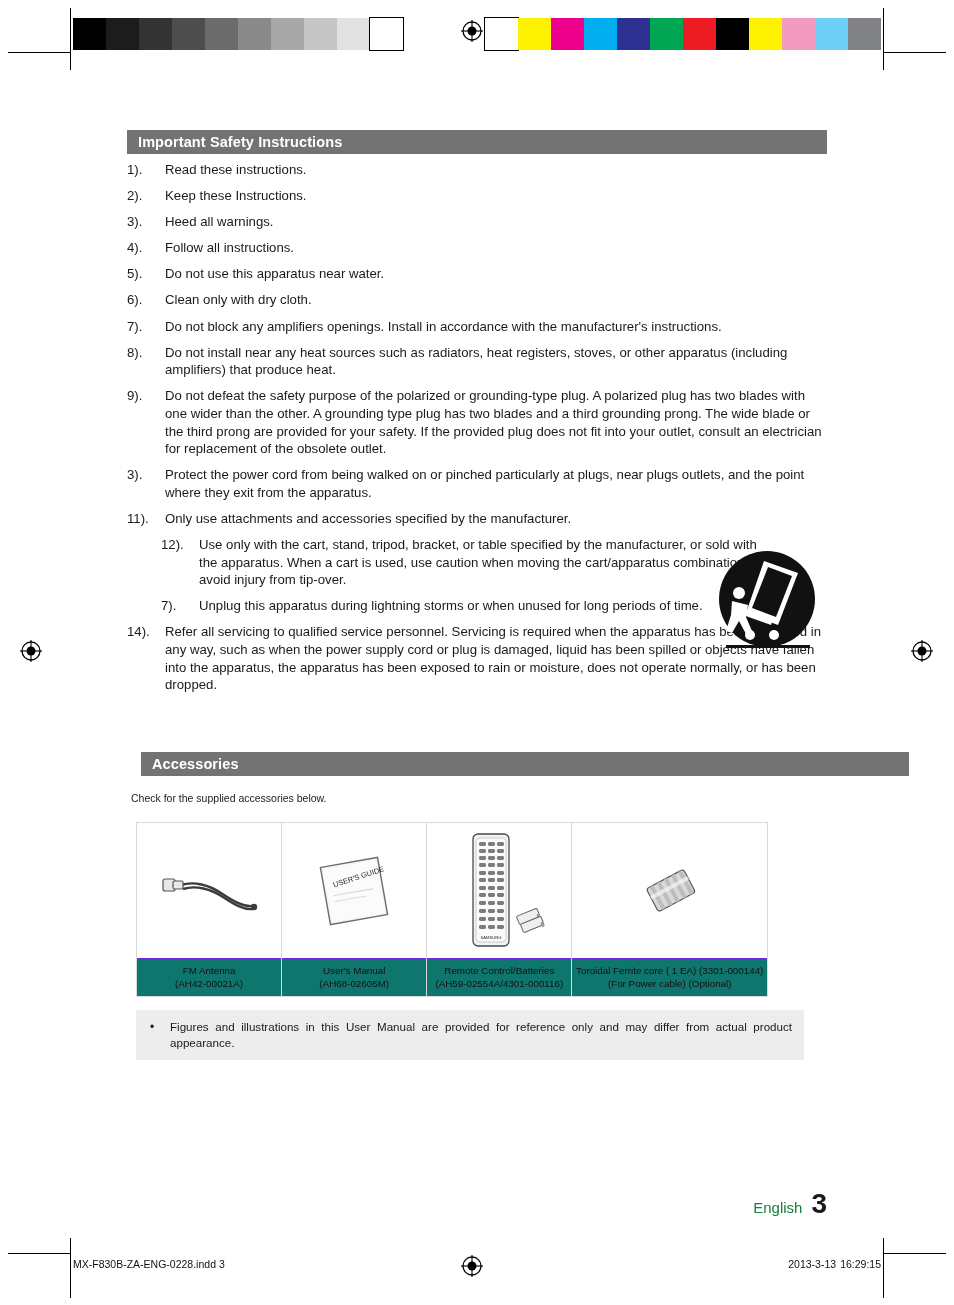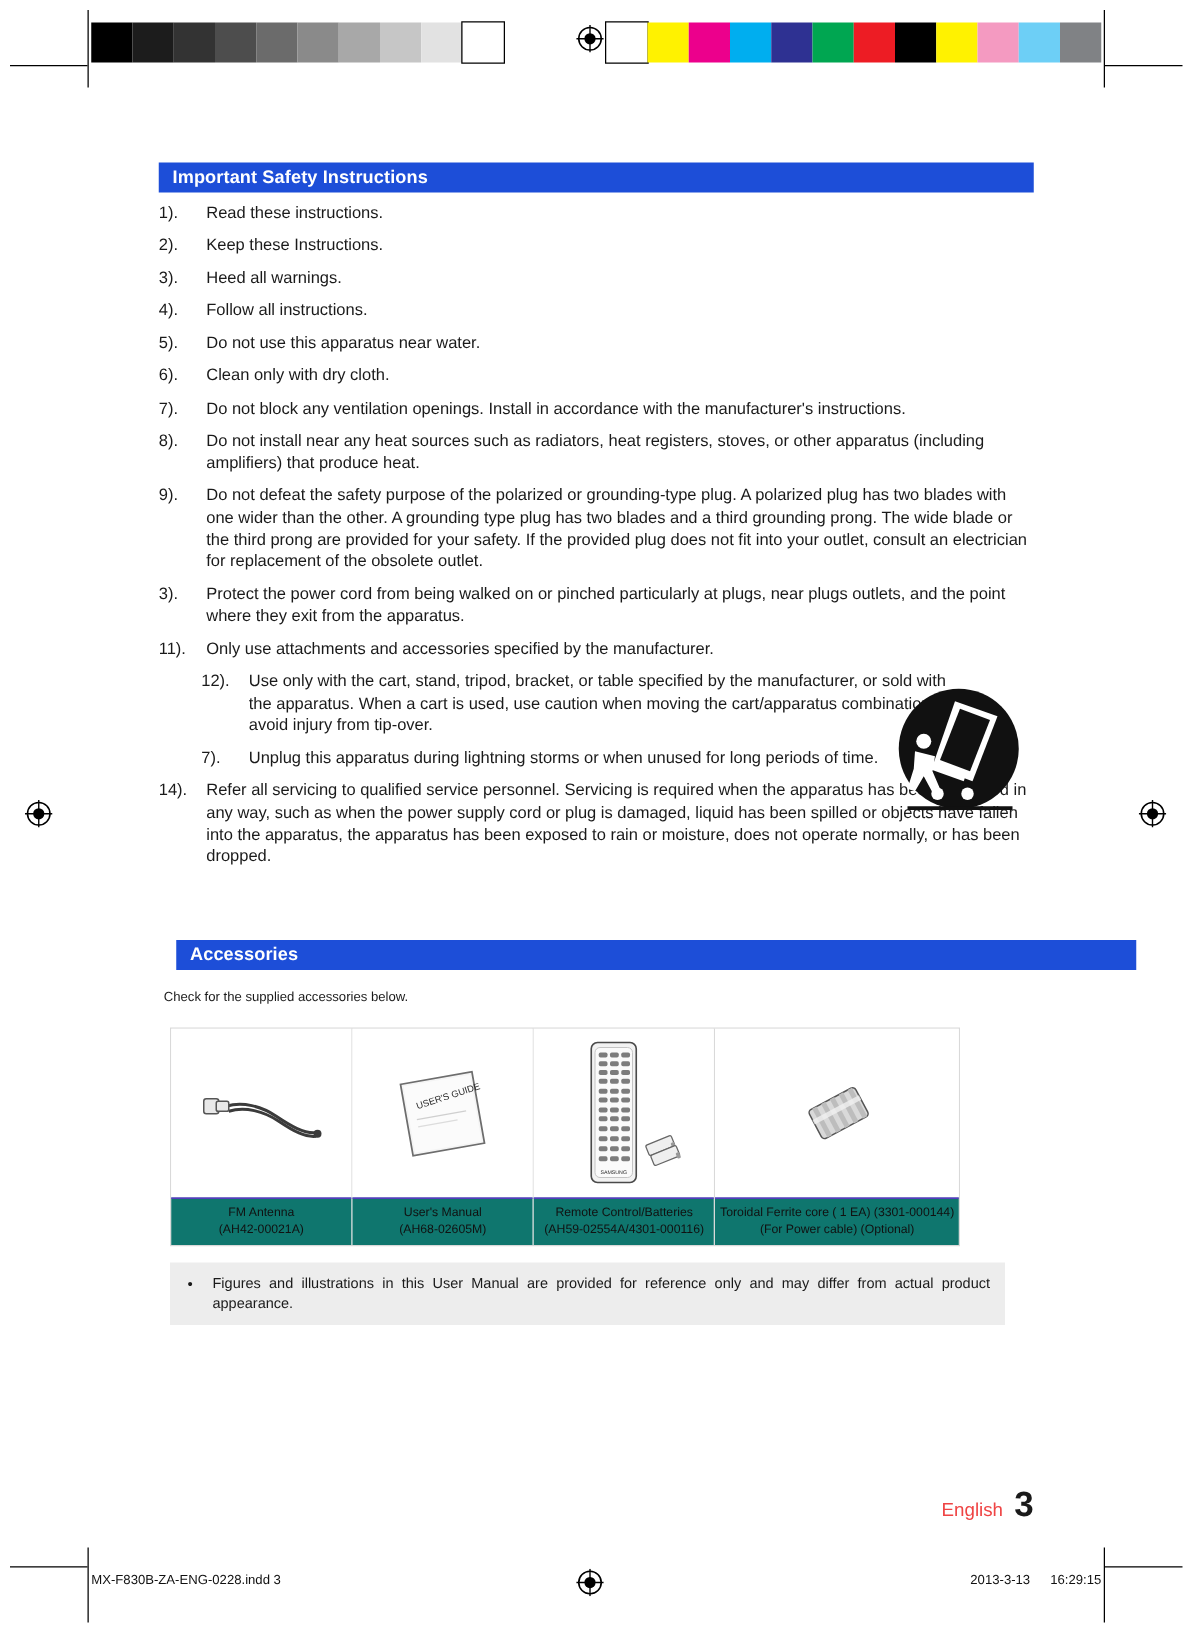--- a/index.html
+++ b/index.html
@@ -40,21 +40,21 @@
   
   .page {
     position: absolute;
     left: 0; top: 0;
     width: 954px; height: 1305px;
   }
 
   .section-bar {
     position: absolute;
     height: 24px;
-    background: #1d4ed8;
+    background: #737373;
     color: #ffffff;
     font-weight: bold;
     font-size: 14.5px;
     line-height: 24px;
     padding-left: 11px;
     box-sizing: border-box;
     letter-spacing: 0.1px;
   }
 
   .safety-bar { left: 127px; top: 130px; width: 700px; }
@@ -176,21 +176,21 @@
   .footer-page {
     position: absolute;
     right: 127px;
     top: 1188px;
     display: flex;
     align-items: baseline;
     gap: 9px;
   }
   .footer-lang {
     font-size: 15px;
-    color: #ef4444;
+    color: #15803d;
   }
   .footer-num {
     font-size: 28px;
     font-weight: bold;
     color: #1a1a1a;
   }
 
   .print-footer-left {
     position: absolute;
     left: 73px;
@@ -198,21 +198,21 @@
     font-size: 10.5px;
     color: #111;
   }
   .print-footer-right {
     position: absolute;
     right: 73px;
     top: 1258px;
     font-size: 10.5px;
     color: #111;
     display: flex;
-    gap: 16px;
+    gap: 4px;
   }
 </style>
 </head>
 <body>
 
 <div class="crop-mark" style="left:70px; top:8px; width:1px; height:62px;"></div>
 <div class="crop-mark" style="left:8px; top:52px; width:62px; height:1px;"></div>
 <div class="crop-mark" style="left:883px; top:8px; width:1px; height:62px;"></div>
 <div class="crop-mark" style="left:884px; top:52px; width:62px; height:1px;"></div>
 <div class="crop-mark" style="left:70px; top:1238px; width:1px; height:60px;"></div>
@@ -284,21 +284,21 @@
 
   <div class="section-bar safety-bar">Important Safety Instructions</div>
 
   <ol class="safety-list" id="safety-list">
       <li><span class="num">1).</span><span>Read these instructions.</span></li>
       <li><span class="num">2).</span><span>Keep these Instructions.</span></li>
       <li><span class="num">3).</span><span>Heed all warnings.</span></li>
       <li><span class="num">4).</span><span>Follow all instructions.</span></li>
       <li><span class="num">5).</span><span>Do not use this apparatus near water.</span></li>
       <li><span class="num">6).</span><span>Clean only with dry cloth.</span></li>
-      <li><span class="num">7).</span><span>Do not block any ventilation openings. Install in accordance with the manufacturer's instructions.</span></li>
+      <li><span class="num">7).</span><span>Do not block any amplifiers openings. Install in accordance with the manufacturer's instructions.</span></li>
       <li><span class="num">8).</span><span>Do not install near any heat sources such as radiators, heat registers, stoves, or other apparatus (including amplifiers) that produce heat.</span></li>
       <li><span class="num">9).</span><span>Do not defeat the safety purpose of the polarized or grounding-type plug. A polarized plug has two blades with one wider than the other. A grounding type plug has two blades and a third grounding prong. The wide blade or the third prong are provided for your safety. If the provided plug does not fit into your outlet, consult an electrician for replacement of the obsolete outlet.</span></li>
       <li><span class="num">3).</span><span>Protect the power cord from being walked on or pinched particularly at plugs, near plugs outlets, and the point where they exit from the apparatus.</span></li>
       <li><span class="num">11).</span><span>Only use attachments and accessories specified by the manufacturer.</span></li>
       <li class="narrow"><span class="num">12).</span><span>Use only with the cart, stand, tripod, bracket, or table specified by the manufacturer, or sold with the apparatus. When a cart is used, use caution when moving the cart/apparatus combination to avoid injury from tip-over.</span></li>
       <li class="narrow"><span class="num">7).</span><span>Unplug this apparatus during lightning storms or when unused for long periods of time.</span></li>
       <li><span class="num">14).</span><span>Refer all servicing to qualified service personnel. Servicing is required when the apparatus has been damaged in any way, such as when the power supply cord or plug is damaged, liquid has been spilled or objects have fallen into the apparatus, the apparatus has been exposed to rain or moisture, does not operate normally, or has been dropped.</span></li>
     </ol>
 
   <div class="cart-icon">

